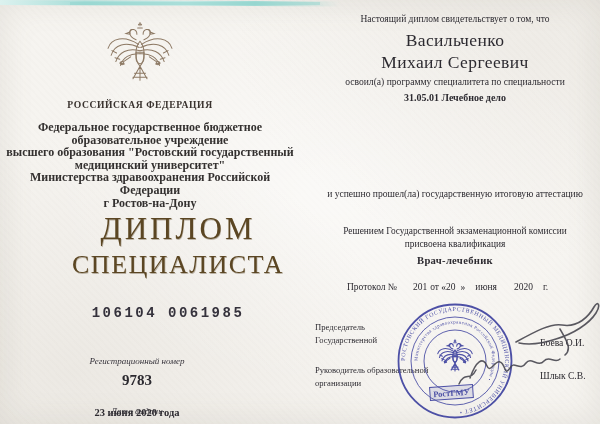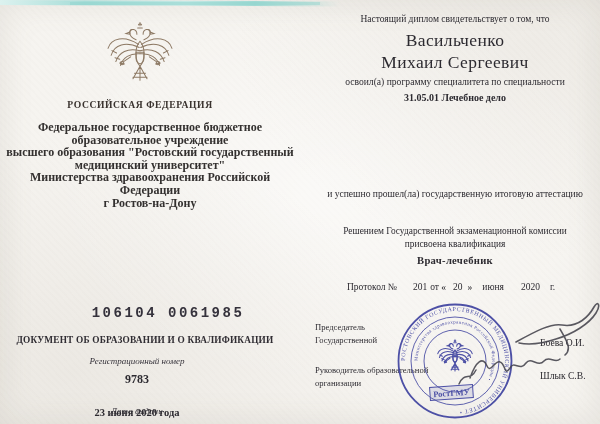--- a/index.html
+++ b/index.html
@@ -26,37 +26,37 @@
   .country{left:40px;top:99px;width:200px;font-size:9.6px;letter-spacing:0.6px;color:#3a332f;font-weight:600;}
   .inst{left:0;top:121px;width:300px;font-size:12px;line-height:12.6px;font-weight:600;color:#33302f;}
   .title{left:28px;top:210px;width:300px;color:#5b4623;
     text-shadow:0.6px 0.6px 0 rgba(80,60,30,0.35), -0.3px -0.3px 0 rgba(255,250,240,0.6);}
   .title .t1{font-size:31px;letter-spacing:3px;line-height:37px;}
   .title .t2{font-size:26px;letter-spacing:1.5px;line-height:36px;}
   .serial{left:18px;top:305px;width:300px;font-family:"Liberation Mono", monospace;
     font-size:14px;letter-spacing:2.5px;color:#35323c;font-weight:600;}
   .doctype{left:0;top:335px;width:290px;font-size:9.3px;letter-spacing:0.2px;font-weight:600;color:#302d33;}
   .reg-label{left:0;top:356px;width:274px;font-style:italic;font-size:9px;color:#35323a;}
-  .reg-num{left:0;top:372px;width:274px;font-size:12px;font-weight:600;}
+  .reg-num{left:0;top:372px;width:274px;font-size:15px;font-weight:600;}
   .date-label{left:0;top:392px;width:274px;font-style:italic;font-size:9px;color:#35323a;margin-top:14px;}
   .date-val{left:0;top:407px;width:274px;font-size:10.5px;font-weight:600;}
   
   .r{left:305px;width:300px;}
   .intro{top:14px;font-size:9.5px;}
   .surname{top:30px;font-size:17.5px;letter-spacing:0.4px;}
   .given{top:52px;font-size:17.5px;letter-spacing:0.4px;}
   .program{top:76px;font-size:9.6px;}
   .specialty{top:92px;font-size:10px;font-weight:600;}
   .attest{top:188px;font-size:9.6px;}
   .decision1{top:226px;font-size:9.4px;}
   .decision2{top:239px;font-size:9.4px;}
   .qualif{top:255px;font-size:10.6px;font-weight:700;letter-spacing:0.3px;}
   .protocol{left:347px;top:282px;width:250px;font-size:9.5px;white-space:nowrap;}
   .protocol span{display:inline-block;}
-  .p-num{margin-left:16px;} .p-ot{margin-left:3px;} .p-day{margin-left:7px;}
+  .p-num{margin-left:16px;} .p-ot{margin-left:3px;} .p-day{}
   .p-close{margin-left:5px;} .p-month{margin-left:10px;} .p-year{margin-left:17px;} .p-g{margin-left:10px;}
   .role{left:315px;width:130px;font-size:8.6px;line-height:13px;color:#2f2d33;}
   .role1{top:321px;} .role2{top:364px;}
   .name{left:540px;width:58px;font-size:9.6px;color:#2c2a30;}
   .name1{top:337px;} .name2{top:370px;}
   .stamp{left:395px;top:301px;width:120px;height:120px;color:#3b3f9e;opacity:0.9;}
   .sig-layer{left:0;top:0;width:600px;height:424px;pointer-events:none;}
 </style>
 </head>
 <body>
@@ -98,23 +98,26 @@
 
   <div class="abs ctr country">РОССИЙСКАЯ ФЕДЕРАЦИЯ</div>
 
   <div class="abs ctr inst">
     <div>Федеральное государственное бюджетное образовательное учреждение</div>
     <div>высшего образования "Ростовский государственный медицинский университет"</div>
     <div>Министерства здравоохранения Российской Федерации</div>
     <div>г Ростов-на-Дону</div>
   </div>
 
+  <div class="abs ctr title">
+    <div class="t1">ДИПЛОМ</div>
+    <div class="t2">СПЕЦИАЛИСТА</div>
+  </div>
 
   <div class="abs ctr serial">106104 0061985</div>
-  <div class="abs ctr doctype">ДОКУМЕНТ ОБ ОБРАЗОВАНИИ И О КВАЛИФИКАЦИИ</div>
   <div class="abs ctr reg-label">Регистрационный номер</div>
   <div class="abs ctr reg-num">9783</div>
   <div class="abs ctr date-label">Дата выдачи</div>
   <div class="abs ctr date-val">23 июня 2020 года</div>
 
   <div class="abs ctr r intro">Настоящий диплом свидетельствует о том, что</div>
   <div class="abs ctr r surname">Васильченко</div>
   <div class="abs ctr r given">Михаил Сергеевич</div>
   <div class="abs ctr r program">освоил(а) программу специалитета по специальности</div>
   <div class="abs ctr r specialty">31.05.01 Лечебное дело</div>

